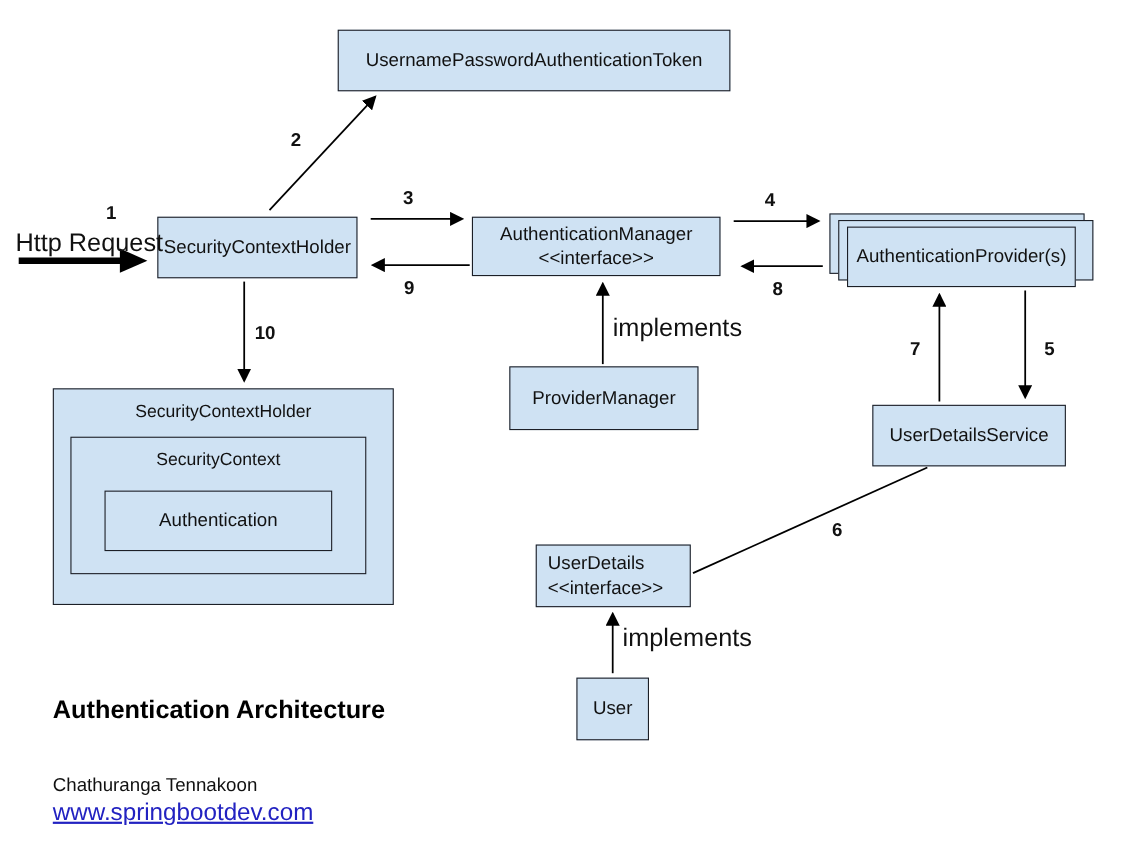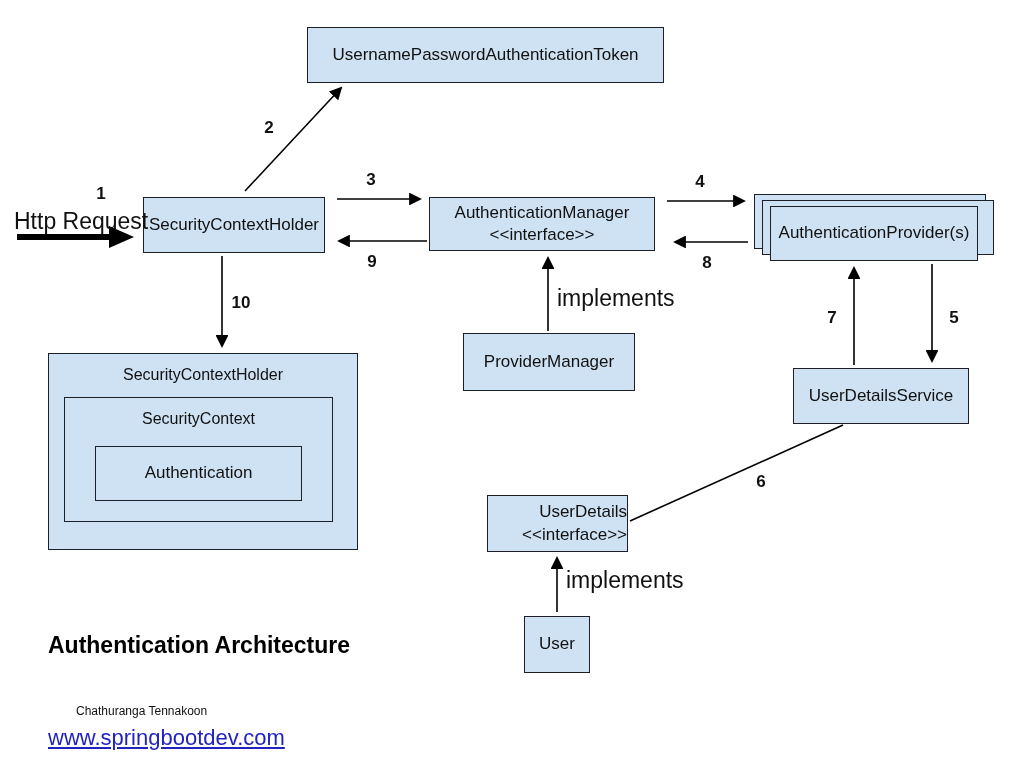--- a/index.html
+++ b/index.html
@@ -49,40 +49,39 @@
   }
   .holder-label {
     position: absolute;
     top: 11px;
     left: 0; right: 0;
     text-align: center;
     font-size: 16px;
   }
   .outer-holder { justify-content: flex-start; }
   .left-align {
-    align-items: flex-end;
+    align-items: flex-start;
     text-align: left;
     padding-left: 10px;
   }
   .footer-title {
     position: absolute;
     left: 48px;
     top: 630px;
     font-size: 23px;
     font-weight: bold;
     line-height: 30px;
     color: #000000;
   }
   .footer-author {
     position: absolute;
     left: 48px;
     top: 704px;
-    font-size: 12px;
+    font-size: 17px;
     color: #111111;
-    margin-left: 28px;
   }
   .footer-link {
     position: absolute;
     left: 48px;
     top: 725px;
     font-size: 22px;
     color: #2222c1;
     text-decoration: underline;
     cursor: pointer;
   }

